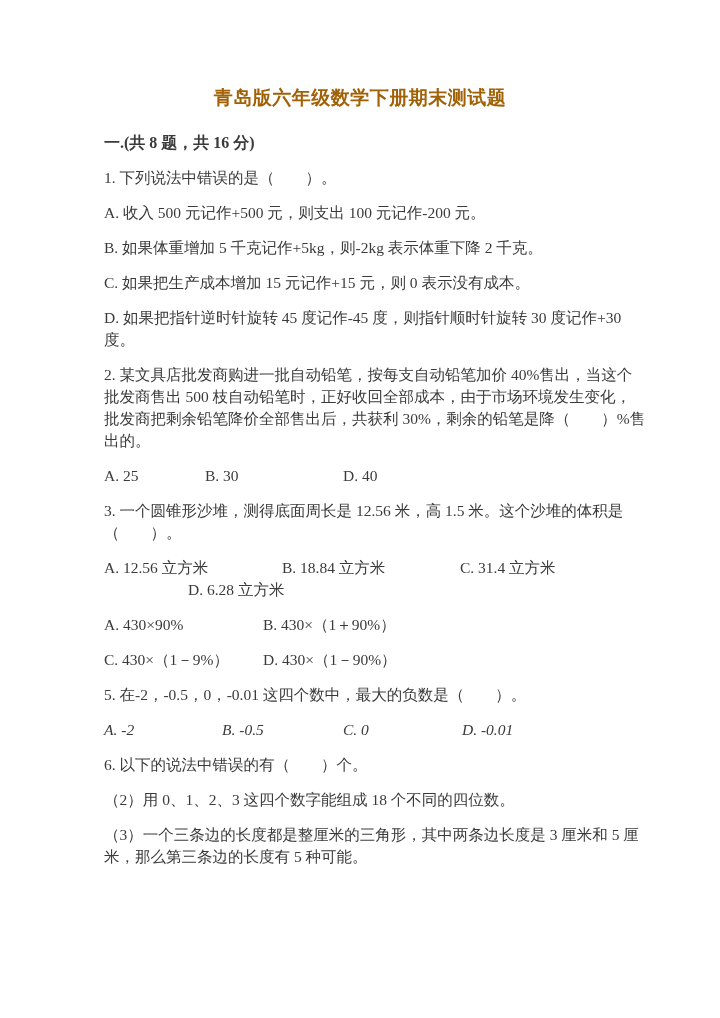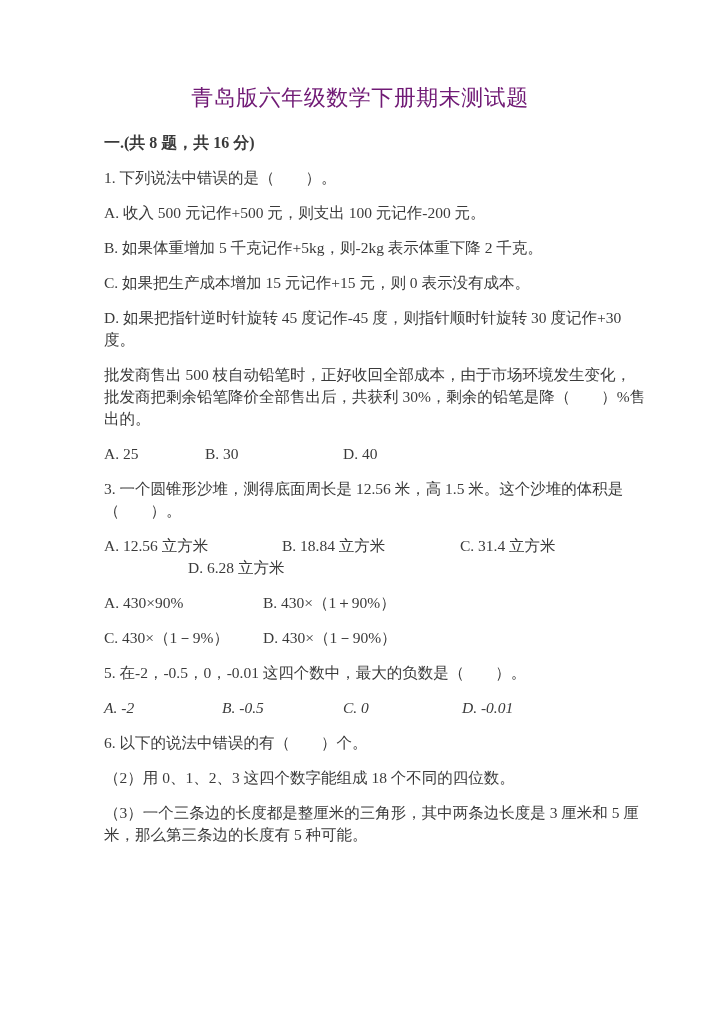--- a/index.html
+++ b/index.html
@@ -8,24 +8,24 @@
     width:720px;height:1018px;
     background:#ffffff;
     overflow:hidden;
     color:#3a3a3a;
     font-family:"Liberation Serif","DejaVu Serif",serif;
     font-size:15.5px;
   }
   .doc-title{
     margin:84px 0 0 0;
     text-align:center;
-    font-size:22px;
-    font-weight:400;
+    font-size:19px;
+    font-weight:700;
     line-height:28px;
-    color:#701a75;
+    color:#a16207;
     letter-spacing:0.5px;
   }
   .content{
     margin-top:20px;
     padding:0 70px 0 104px;
   }
   .blk{margin:0 0 13px 0;line-height:22px;}
   .ln{white-space:nowrap;}
   .sec{font-weight:700;font-size:16px;white-space:nowrap;}
   .row{display:grid;margin:0 0 13px 0;line-height:22px;white-space:nowrap;}
@@ -50,20 +50,21 @@
     <div class="blk ln">1. 下列说法中错误的是（　　）。</div>
     <div class="blk ln">A. 收入 500 元记作+500 元，则支出 100 元记作-200 元。</div>
     <div class="blk ln">B. 如果体重增加 5 千克记作+5kg，则-2kg 表示体重下降 2 千克。</div>
     <div class="blk ln">C. 如果把生产成本增加 15 元记作+15 元，则 0 表示没有成本。</div>
     <div class="blk">
       <div class="ln">D. 如果把指针逆时针旋转 45 度记作-45 度，则指针顺时针旋转 30 度记作+30</div>
       <div class="ln">度。</div>
     </div>
 
     <div class="blk">
+      <div class="ln">2. 某文具店批发商购进一批自动铅笔，按每支自动铅笔加价 40%售出，当这个</div>
       <div class="ln">批发商售出 500 枝自动铅笔时，正好收回全部成本，由于市场环境发生变化，</div>
       <div class="ln">批发商把剩余铅笔降价全部售出后，共获利 30%，剩余的铅笔是降（　　）%售</div>
       <div class="ln">出的。</div>
     </div>
     <div class="row row-q2">
       <span>A. 25</span>
       <span>B. 30</span>
       <span>D. 40</span>
     </div>
 

